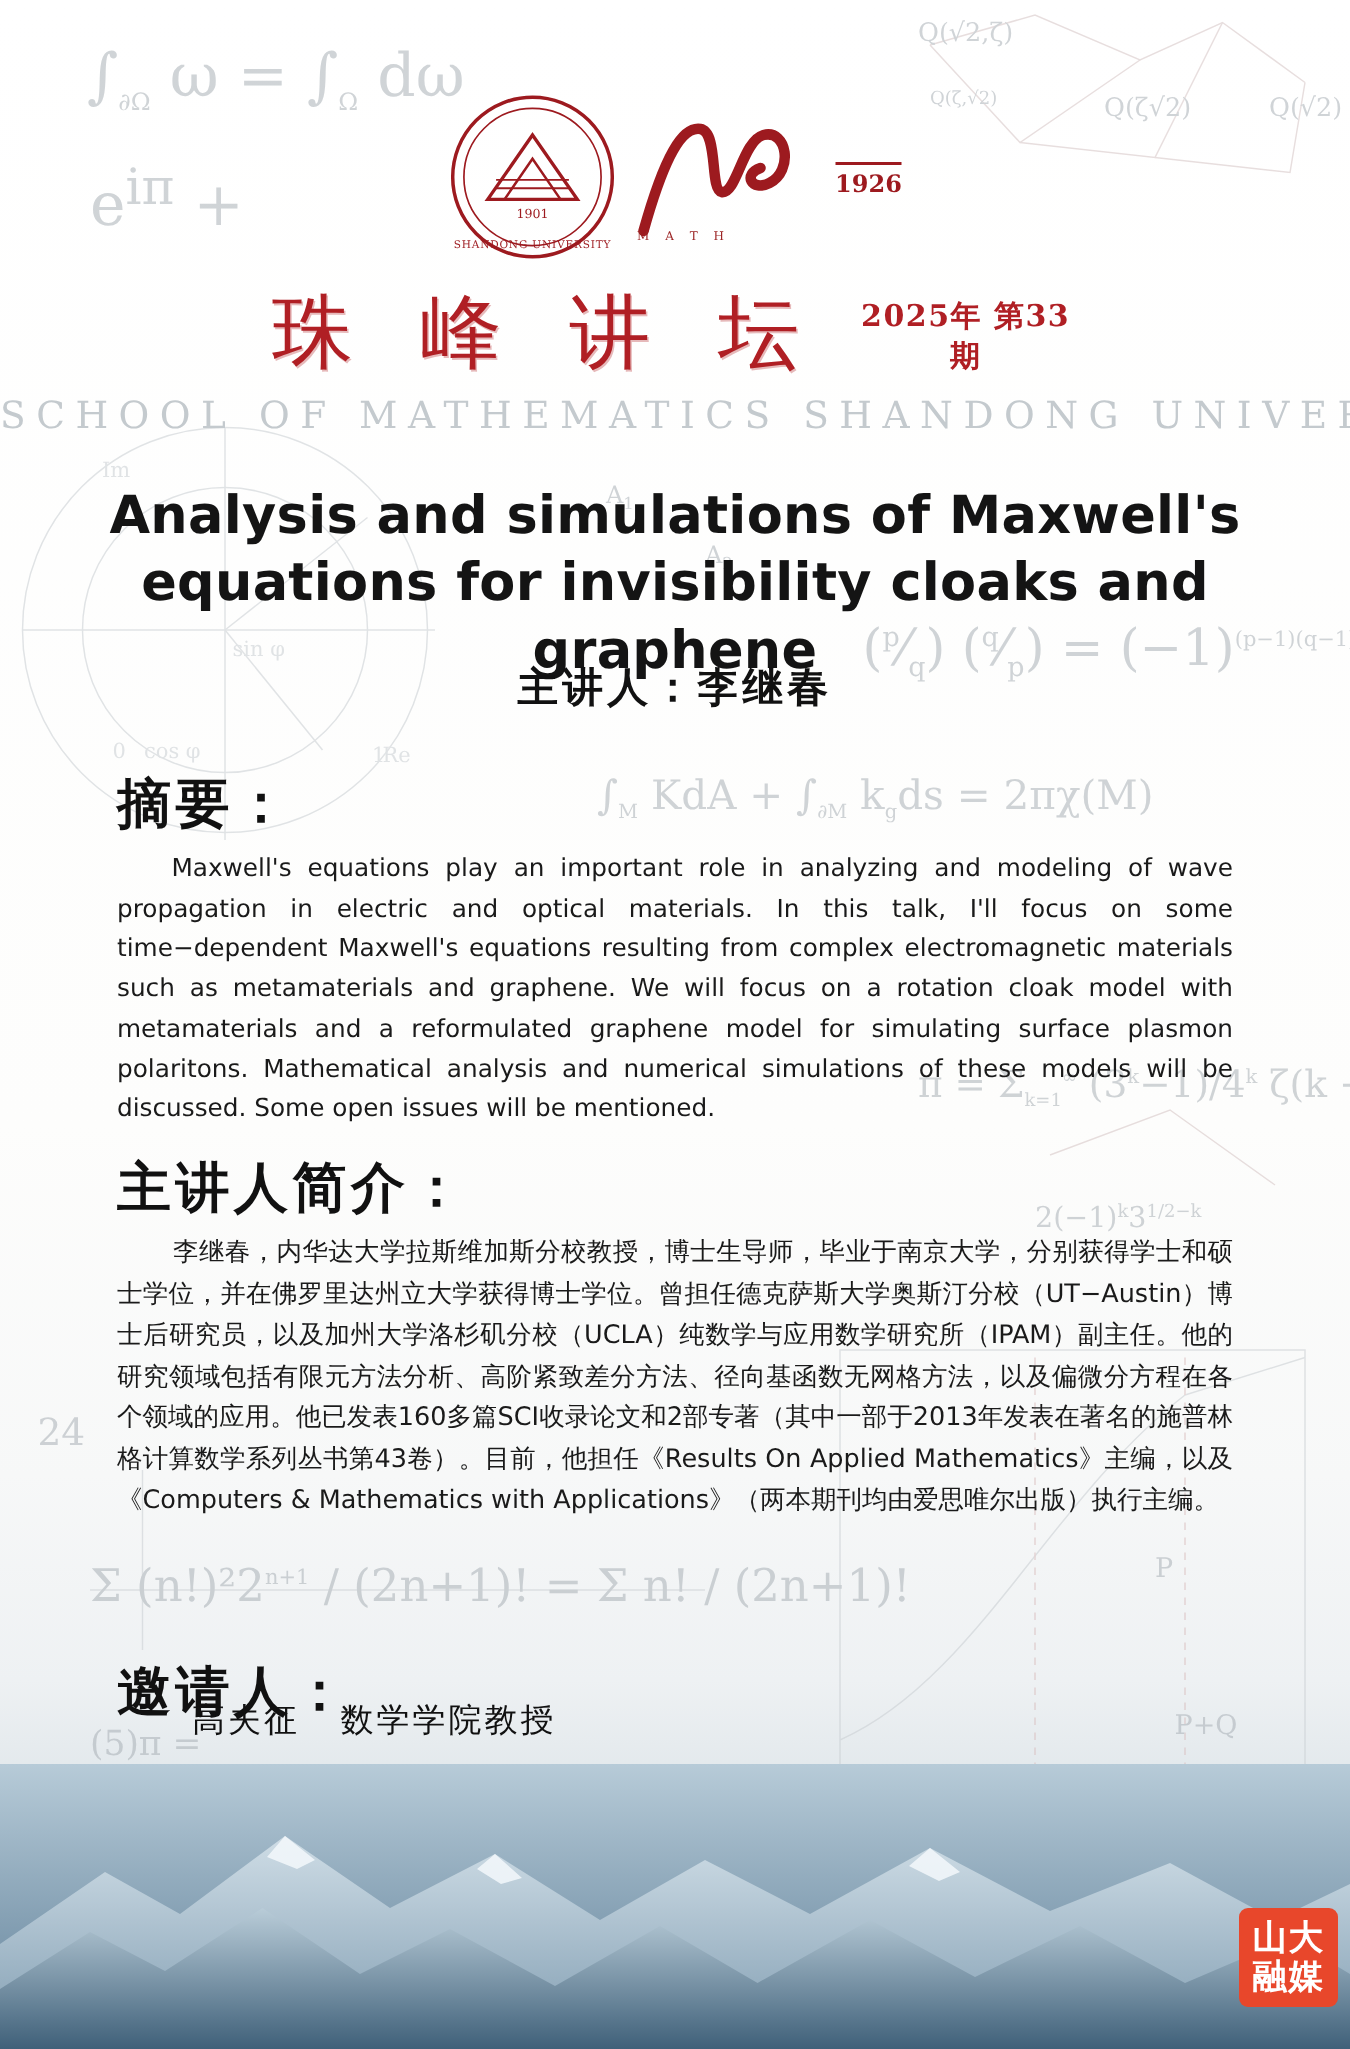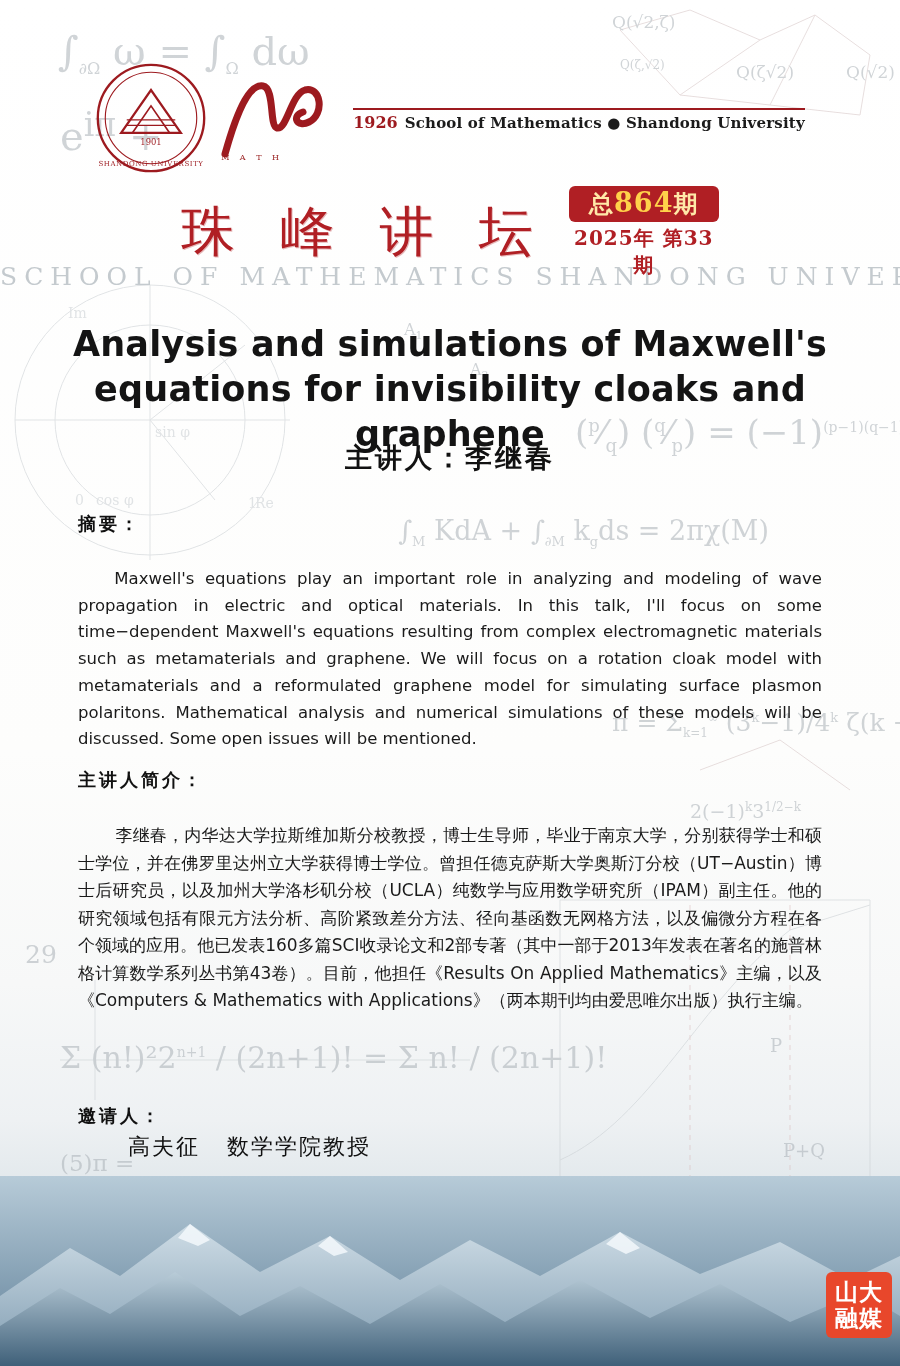--- a/index.html
+++ b/index.html
@@ -194,21 +194,21 @@
     font-size: 27px;
     font-weight: bold;
     color: #111;
     letter-spacing: 3px;
   }
 
   
   .sec-head {
     position: absolute;
     font-family: "DejaVu Serif", serif;
-    font-size: 18px;
+    font-size: 36px;
     font-weight: bold;
     color: #111;
     letter-spacing: 3px;
   }
   .sec-abstract { top: 512px; left: 78px; }
   .sec-bio      { top: 768px; left: 78px; }
   .sec-invite   { top: 1104px; left: 78px; }
 
   .body-text {
     position: absolute;
@@ -315,21 +315,21 @@
     <div class="f" style="left:60px;  top:105px; font-size:40px;">e<sup>iπ</sup> +</div>
     <div class="f" style="left:58px;  top:28px;  font-size:40px;">∫<sub style="font-size:16px">∂Ω</sub> ω = ∫<sub style="font-size:16px">Ω</sub> dω</div>
     <div class="f" style="left:612px; top:12px;  font-size:17px;">Q(√2,ζ)</div>
     <div class="f" style="left:620px; top:58px;  font-size:12px;">Q(ζ,√2)</div>
     <div class="f" style="left:736px; top:62px;  font-size:17px;">Q(ζ√2)</div>
     <div class="f" style="left:846px; top:62px;  font-size:17px;">Q(√2)</div>
     <div class="f" style="left:575px; top:412px; font-size:34px;">(<sup style="font-size:18px">p</sup>⁄<sub style="font-size:18px">q</sub>) (<sup style="font-size:18px">q</sup>⁄<sub style="font-size:18px">p</sub>) = (−1)<sup style="font-size:14px">(p−1)(q−1)/4</sup></div>
     <div class="f" style="left:398px; top:515px; font-size:27px;">∫<sub style="font-size:13px">M</sub> KdA + ∫<sub style="font-size:13px">∂M</sub> k<sub style="font-size:13px">g</sub>ds = 2πχ(M)</div>
     <div class="f" style="left:612px; top:708px; font-size:25px;">π = Σ<sub style="font-size:12px">k=1</sub><sup style="font-size:12px">∞</sup> (3<sup style="font-size:13px">k</sup>−1)/4<sup style="font-size:13px">k</sup> ζ(k + 1)</div>
     <div class="f" style="left:690px; top:800px; font-size:19px;">2(−1)<sup style="font-size:12px">k</sup>3<sup style="font-size:12px">1/2−k</sup></div>
-    <div class="f" style="left:25px;  top:940px; font-size:25px;">29</div>
+    <div class="f" style="left:25px;  top:940px; font-size:25px;">24</div>
     <div class="f" style="left:60px;  top:1040px; font-size:30px;">Σ (n!)²2<sup style="font-size:14px">n+1</sup> / (2n+1)!  =  Σ n! / (2n+1)!</div>
     <div class="f" style="left:60px;  top:1150px; font-size:23px;">(5)π =</div>
     <div class="f" style="left:404px; top:320px; font-size:16px;">A<sub style="font-size:11px">1</sub></div>
     <div class="f" style="left:470px; top:360px; font-size:16px;">A<sub style="font-size:11px">2</sub></div>
     <div class="f" style="left:770px; top:1035px; font-size:18px;">P</div>
     <div class="f" style="left:783px; top:1140px; font-size:18px;">P+Q</div>
   </div>
 
   <div class="watermark">SCHOOL OF MATHEMATICS   SHANDONG UNIVERSITY</div>
 
@@ -349,31 +349,27 @@
     <div class="brand-m">
       <svg viewBox="0 0 122 96" width="122" height="96">
         <path d="M8 84 C22 34 34 14 46 16 C58 18 52 56 60 58 C70 60 74 24 88 20 C104 16 108 44 92 52 C80 58 74 46 86 42" fill="none" stroke="#9d1a1f" stroke-width="7" stroke-linecap="round"></path>
       </svg>
       <div class="brand-sub">M A T H</div>
     </div>
 
     <div class="brand-text">
       <div class="brand-en-line">
         <span class="brand-year">1926</span>
-        <span class="brand-en">School of Mathematics ● Shandong University</span>
       </div>
     </div>
   </div>
 
   <div class="forum-row">
     <div class="forum-title">珠 峰 讲 坛</div>
     <div class="issue-box">
-      <div class="issue-top">
-        <span>总</span><span class="num">864</span><span>期</span>
-      </div>
       <div class="issue-bottom">2025年 第33期</div>
     </div>
   </div>
 
   <div class="talk-title">
     <div>Analysis and simulations of Maxwell's</div>
     <div>equations for invisibility cloaks and graphene</div>
   </div>
 
   <div class="speaker-line">

